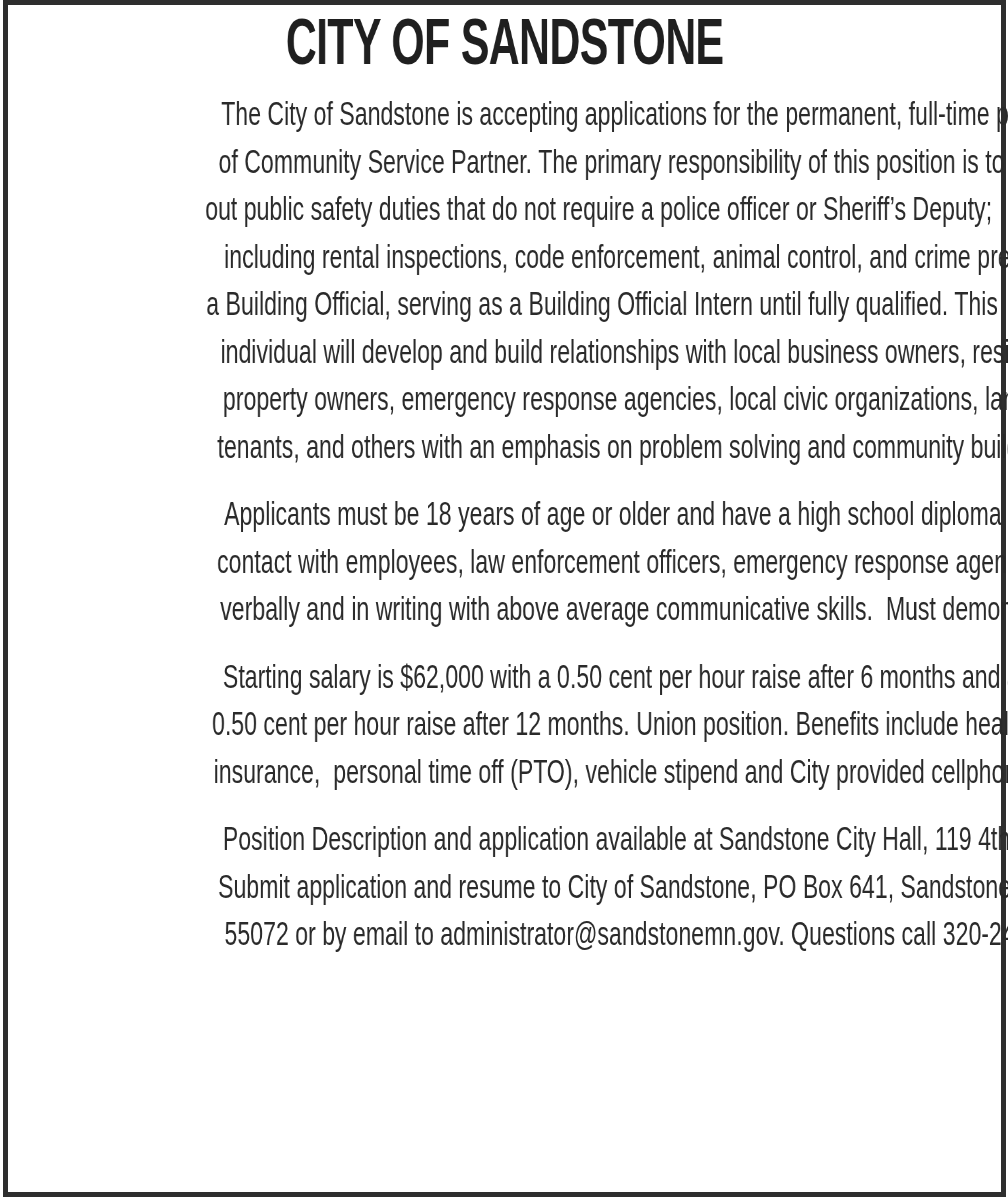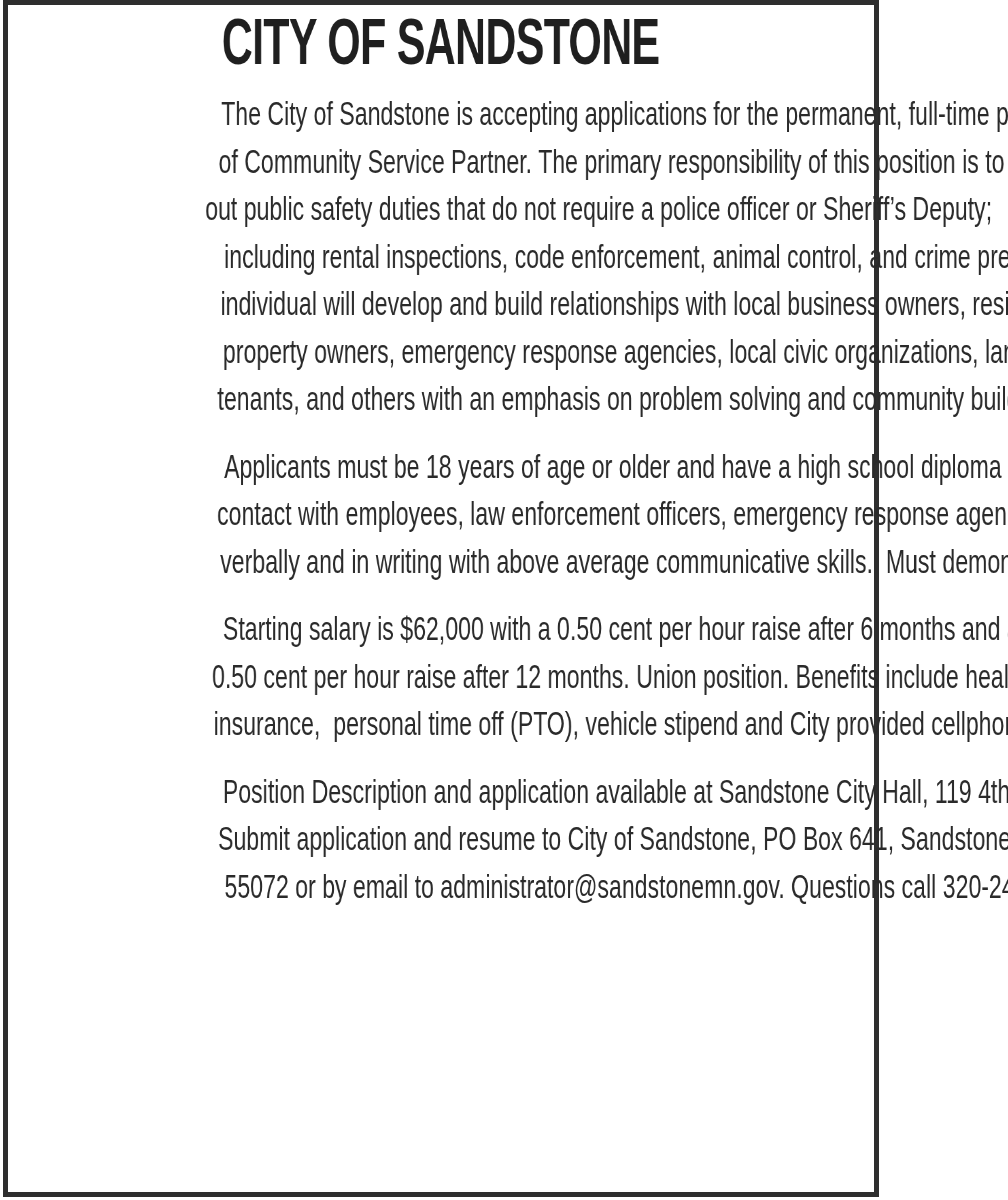--- a/index.html
+++ b/index.html
@@ -5,21 +5,21 @@
   :root{
     --bg:#ffffff; --border:#2e2e2e; --text:#2a2a2a; --title:#1f1f1f;
   }
   html,body{margin:0;padding:0;}
   body{
     width:1008px;height:1200px;background:var(--bg);
     font-family:"Liberation Sans",sans-serif;
     overflow:hidden;position:relative;
   }
   .frame{
-    position:absolute;left:3px;top:0;width:876px;height:1197px;
+    position:absolute;left:3px;top:0;width:1003px;height:1197px;
     box-sizing:border-box;border:5px solid var(--border);
     background:var(--bg);
   }
   .content{
     box-sizing:border-box;width:100%;height:100%;
     padding:4px 12px 0 12px;text-align:center;color:var(--text);
   }
   .lw{display:block;}                 
   .fit{
     display:inline-block;white-space:pre;transform-origin:50% 58%;
@@ -47,20 +47,21 @@
   <div class="content">
 
     <h1 class="title-line"><span class="fit" style="transform: scaleX(0.66);">CITY OF SANDSTONE</span></h1>
 
 
     <div class="para first">
       <div class="lw"><span class="fit" style="transform: scaleX(0.68);">The City of Sandstone is accepting applications for the permanent, full-time position</span></div>
       <div class="lw"><span class="fit" style="transform: scaleX(0.68);">of Community Service Partner. The primary responsibility of this position is to carry</span></div>
       <div class="lw"><span class="fit" style="transform: scaleX(0.68);">out public safety duties that do not require a police officer or Sheriff’s Deputy;</span></div>
       <div class="lw"><span class="fit" style="transform: scaleX(0.68);">including rental inspections, code enforcement, animal control, and crime prevention.</span></div>
+      <div class="lw"><span class="fit" style="transform: scaleX(0.68);">a Building Official, serving as a Building Official Intern until fully qualified. This</span></div>
       <div class="lw"><span class="fit" style="transform: scaleX(0.68);">individual will develop and build relationships with local business owners, residents,</span></div>
       <div class="lw"><span class="fit" style="transform: scaleX(0.68);">property owners, emergency response agencies, local civic organizations, landlords,</span></div>
       <div class="lw"><span class="fit" style="transform: scaleX(0.68);">tenants, and others with an emphasis on problem solving and community building.</span></div>
     </div>
 
     <div class="para">
       <div class="lw"><span class="fit" style="transform: scaleX(0.68);">Applicants must be 18 years of age or older and have a high school diploma or GED;</span></div>
       <div class="lw"><span class="fit" style="transform: scaleX(0.68);">contact with employees, law enforcement officers, emergency response agencies,</span></div>
       <div class="lw"><span class="fit" style="transform: scaleX(0.68);">verbally and in writing with above average communicative skills.  Must demonstrate</span></div>
     </div>

